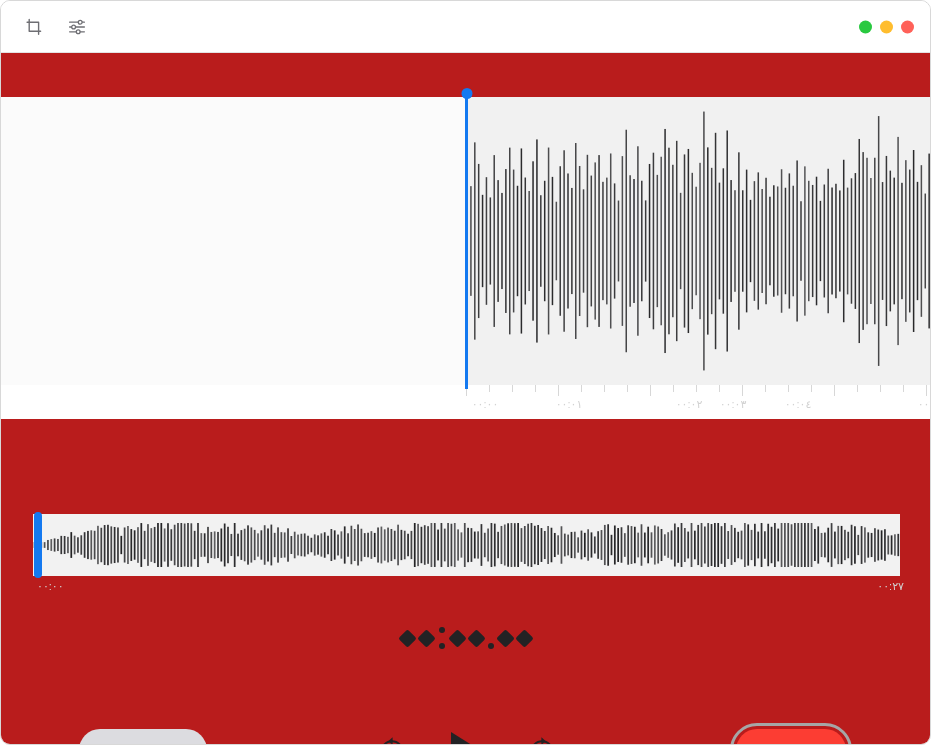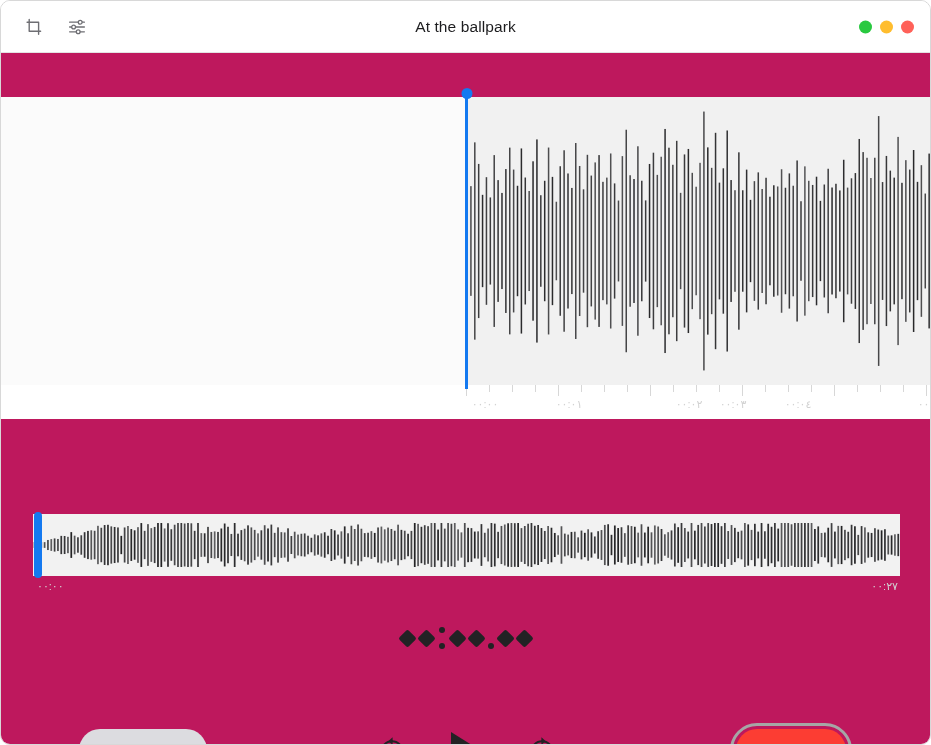--- a/index.html
+++ b/index.html
@@ -78,21 +78,21 @@
     border-radius: 50%;
   }
   .dot.green  { background: #29c940; }
   .dot.yellow { background: #ffbd2e; }
   .dot.red    { background: #ff6159; }
 
   
   .content {
     position: relative;
     flex: 1;
-    background: #be185d;
+    background: #b91c1c;
   }
 
   
   .editor {
     position: absolute;
     left: 0;
     top: 44px;
     width: 931px;
     height: 288px;
   }
@@ -194,21 +194,21 @@
     z-index: 4;
   }
   .ov-label {
     position: absolute;
     top: 527px;
     font-size: 11px;
     color: #d2d2d2;
     direction: ltr;
   }
   .ov-label.left  { left: 36px; }
-  .ov-label.right { right: 32px; }
+  .ov-label.right { right: 26px; }
 
   
   .timecode {
     position: absolute;
     left: 0; right: 0;
     top: 565px;
     height: 40px;
     display: flex;
     align-items: center;
     justify-content: center;
@@ -353,21 +353,20 @@
           <line x1="2.6" y1="5.2" x2="17.4" y2="5.2" stroke="#6e6e73" stroke-width="1.3" stroke-linecap="round"></line>
           <line x1="2.6" y1="10" x2="17.4" y2="10" stroke="#6e6e73" stroke-width="1.3" stroke-linecap="round"></line>
           <line x1="2.6" y1="14.8" x2="17.4" y2="14.8" stroke="#6e6e73" stroke-width="1.3" stroke-linecap="round"></line>
           <circle cx="13.2" cy="5.2" r="1.9" fill="#ffffff" stroke="#6e6e73" stroke-width="1.3"></circle>
           <circle cx="6.6" cy="10" r="1.9" fill="#ffffff" stroke="#6e6e73" stroke-width="1.3"></circle>
           <circle cx="11.2" cy="14.8" r="1.9" fill="#ffffff" stroke="#6e6e73" stroke-width="1.3"></circle>
         </svg>
       </div>
     </div>
 
-    <div class="tb-title">At the ballpark</div>
 
     <div class="tb-right">
       <div class="dot green"></div>
       <div class="dot yellow"></div>
       <div class="dot red"></div>
     </div>
   </div>
 
   <div class="content">
 

